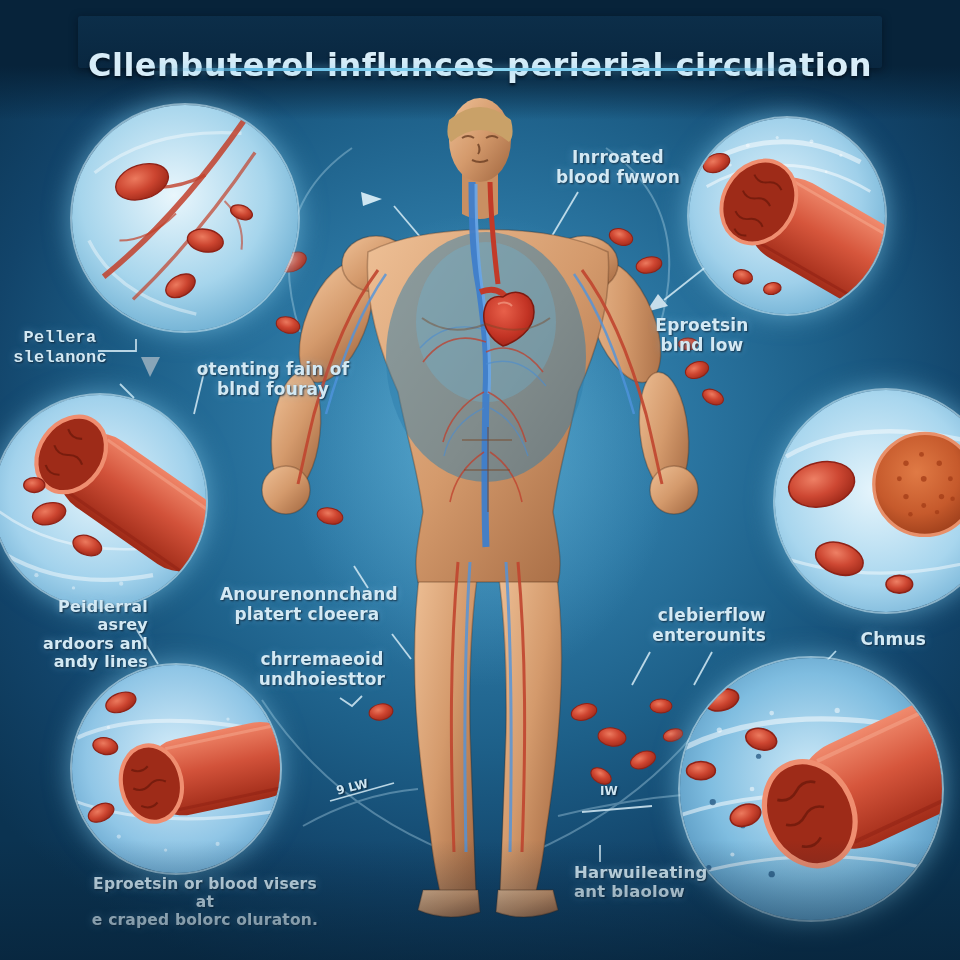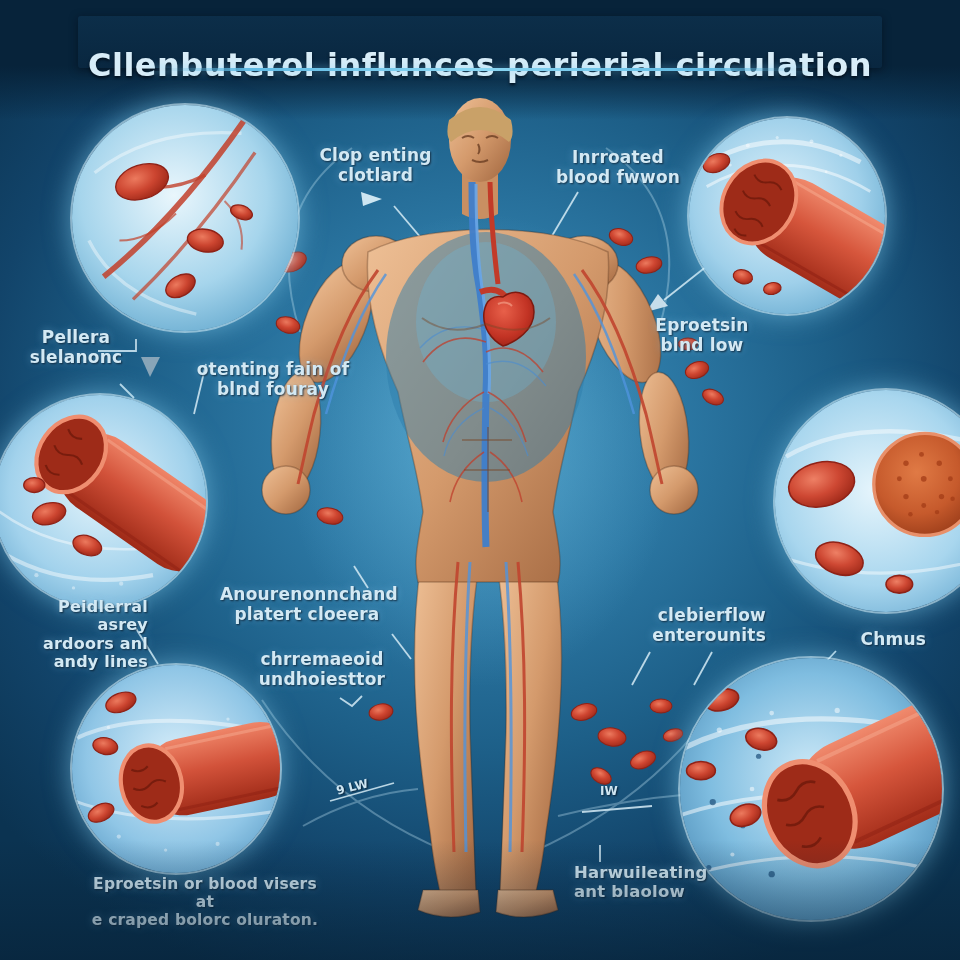--- a/index.html
+++ b/index.html
@@ -37,21 +37,21 @@
   
   #scene{position:absolute;left:0;top:0;}
   #figure{position:absolute;left:240px;top:92px;}
   
   .lbl{position:absolute;color:#d3e9f4;font-weight:700;font-size:17px;line-height:1.15;
     text-align:center;letter-spacing:.2px;
     text-shadow:0 0 9px rgba(130,200,240,.45), 1px 1px 2px rgba(0,15,30,.85);}
   .lbl span{display:block;}
   #lbl-clot{left:308px;top:146px;width:135px;}
   #lbl-inrroated{left:553px;top:148px;width:130px;}
-  #lbl-pellera{left:24px;top:328px;width:104px;}
+  #lbl-pellera{left:8px;top:328px;width:104px;font-family:Liberation Mono, monospace;}
   #lbl-incresseng{left:640px;top:316px;width:124px;}
   #lbl-otenting{left:196px;top:360px;width:154px;}
   #lbl-anoure{left:220px;top:585px;width:174px;}
   #lbl-chrrem{left:250px;top:650px;width:144px;}
   #lbl-peid{left:6px;top:598px;width:142px;text-align:right;font-size:16px;}
   #lbl-clebier{left:624px;top:606px;width:142px;text-align:right;}
   #lbl-chmus{left:836px;top:630px;width:90px;text-align:right;}
   #lbl-eproetsin{left:88px;top:876px;width:234px;font-size:15.5px;}
   #lbl-harwu{left:574px;top:864px;width:156px;text-align:left;font-size:16.5px;}
   .mark{position:absolute;color:#cfe6f2;font-size:12px;font-weight:700;
@@ -507,24 +507,20 @@
       <path d="M 246,232 C 220,242 198,238 182,226"></path>
       <path d="M 246,232 C 272,242 294,238 310,226"></path>
     </g>
   </svg>
 
   <div class="title-band">
     <div class="title-text">Cllenbuterol influnces perierial circulation</div>
   </div>
   <div class="title-underline"></div>
 
-  <div class="lbl" id="lbl-clot">
-    <span>Clop enting</span>
-    <span>clotlard</span>
-  </div>
   <div class="lbl" id="lbl-inrroated">
     <span>Inrroated</span>
     <span>blood fwwon</span>
   </div>
   <div class="lbl" id="lbl-pellera">
     <span>Pellera</span>
     <span>slelanonc</span>
   </div>
   <div class="lbl" id="lbl-incresseng">
     <span>Eproetsin</span>

